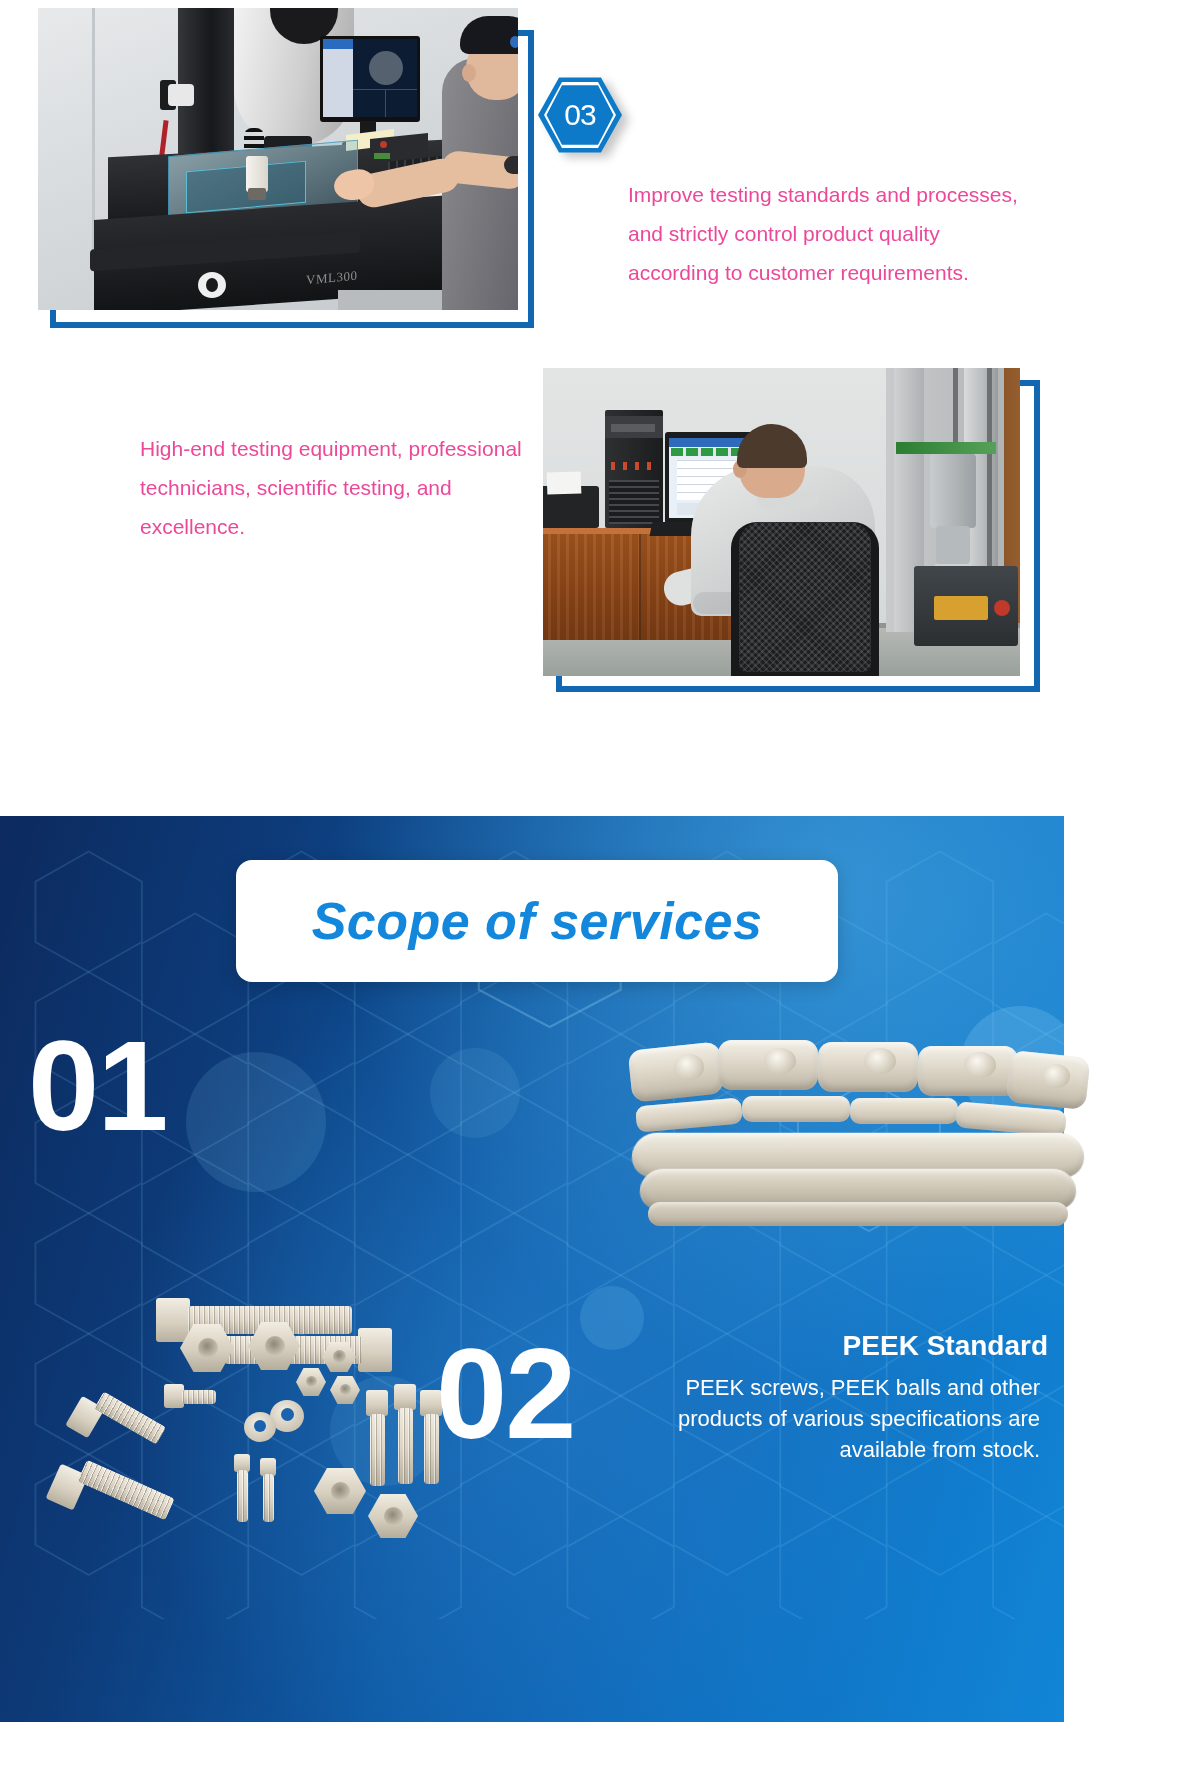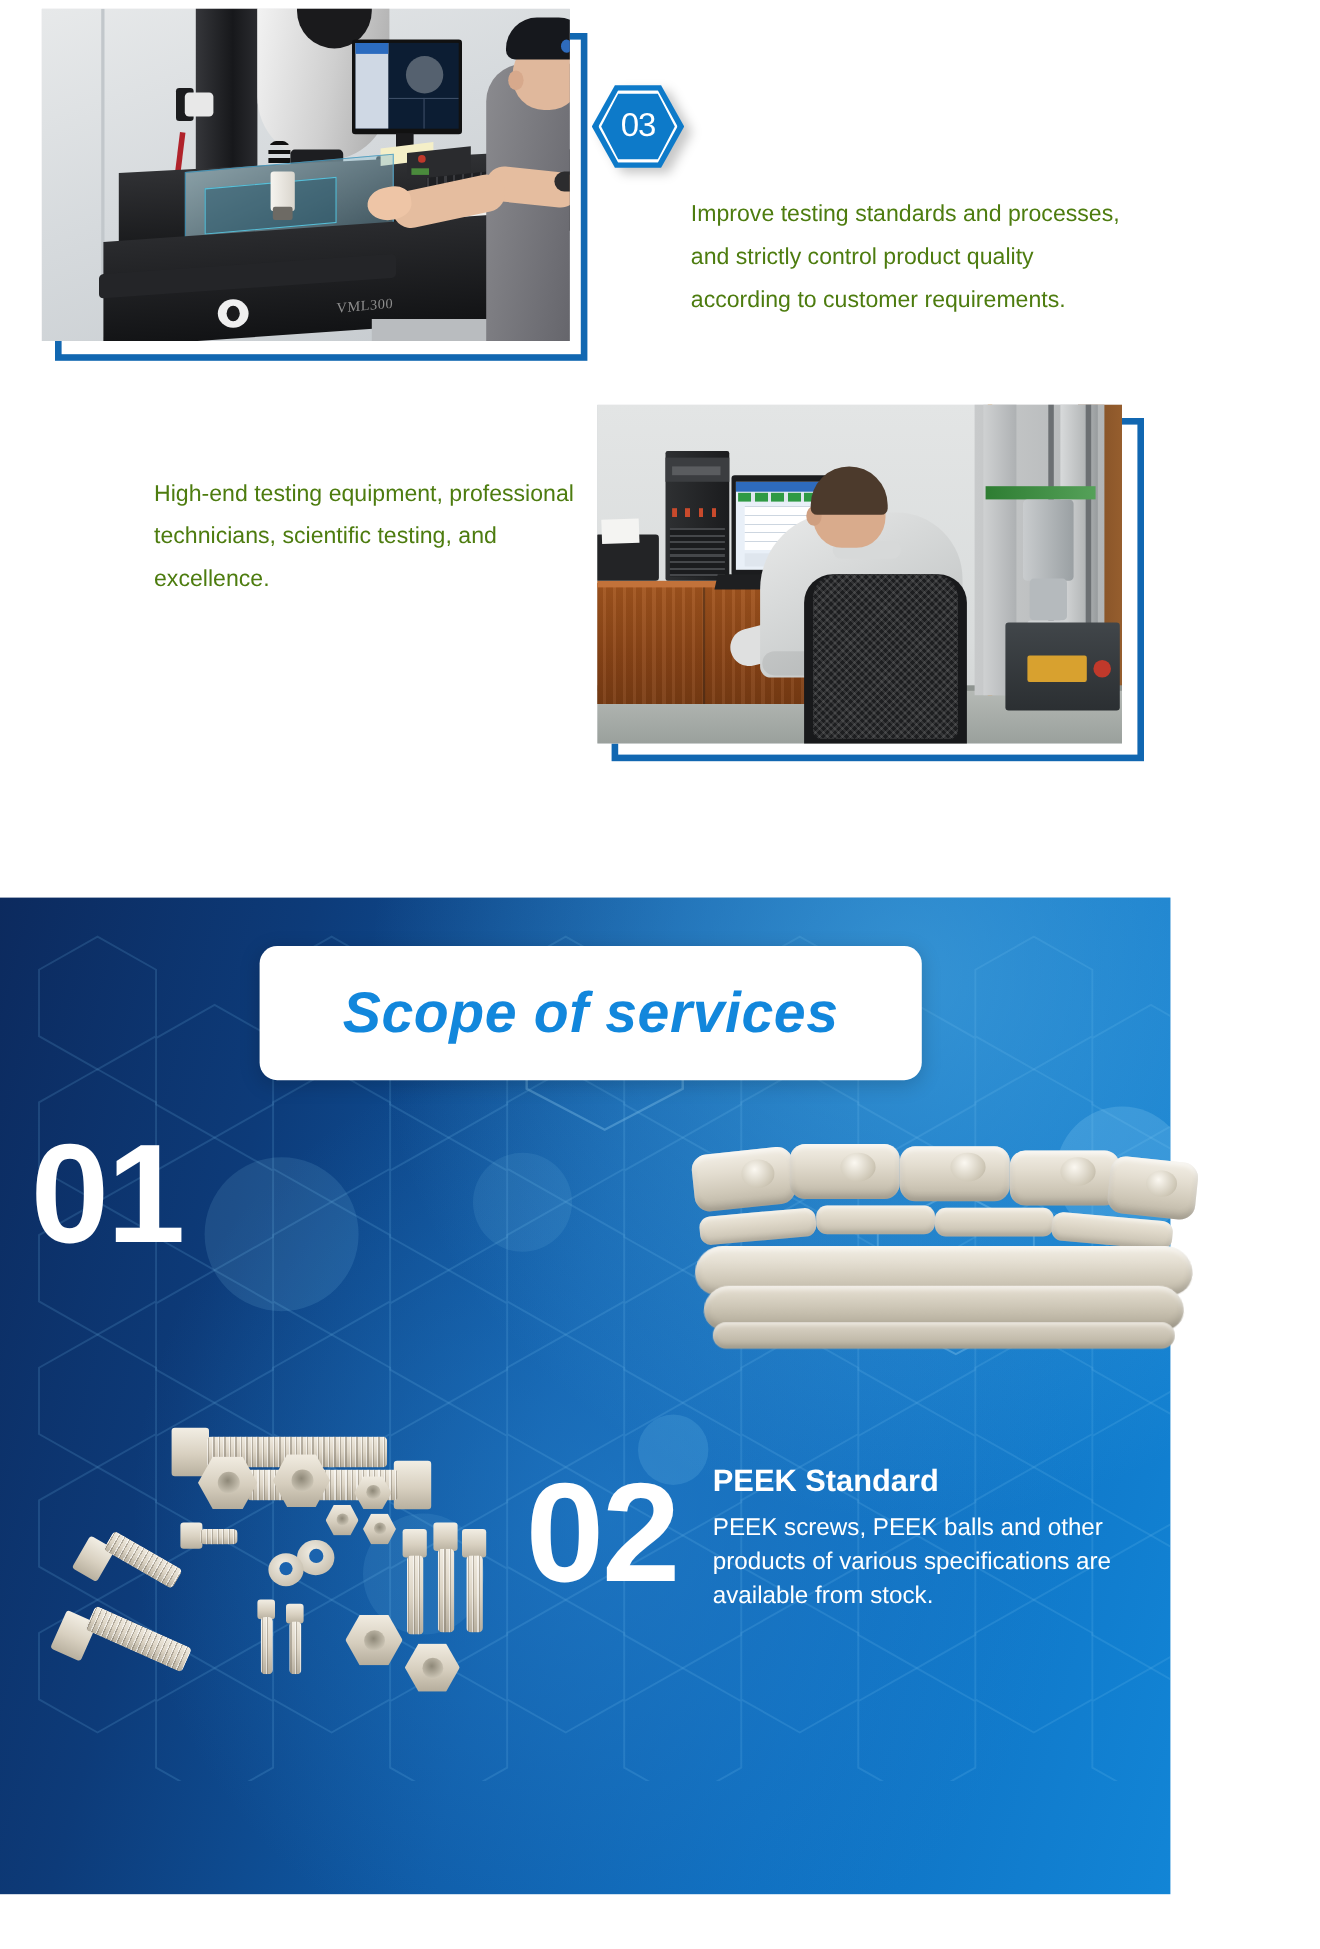--- a/index.html
+++ b/index.html
@@ -183,21 +183,21 @@
   }
 
   
   .feature { position: absolute; }
   .feature-head { display: flex; align-items: flex-start; gap: 22px; }
   .feature-title {
     font-size: 25px; font-weight: bold; color: #1b1b1b;
     line-height: 1.45; padding-top: 16px;
   }
   .feature-body {
-    font-size: 21px; color: #4d7c0f; line-height: 1.85;
+    font-size: 21px; color: #ec4899; line-height: 1.85;
     font-weight: 400;
   }
 
   #feature-03 { left: 628px; top: 76px; width: 400px; }
   #feature-03 .feature-head { margin-left: -90px; }
   #feature-03 .feature-body { margin-top: 22px; }
 
   #feature-04 { left: 140px; top: 404px; width: 400px; }
   #feature-04 .feature-head { margin-left: -96px; }
   #feature-04 .feature-body { margin-top: 26px; }
@@ -237,22 +237,22 @@
     font-size: 128px; font-weight: bold; color: #ffffff;
     line-height: 1; letter-spacing: -2px;
   }
   .svc-title { font-size: 28px; font-weight: bold; color:#ffffff; }
   .svc-body  { font-size: 22px; line-height: 1.42; color:#ffffff; font-weight:400; }
 
   #svc-01 { left: 200px; top: 1010px; width: 440px; }
   #svc-01-num { left: 28px; top: 1022px; }
   #svc-01 .svc-body { margin-top: 12px; width: 420px; }
 
-  #svc-02 { left: 648px; top: 1330px; width: 400px; }
-  #svc-02-num { left: 478px; top: 1330px; }
+  #svc-02 { left: 648px; top: 1330px; width: 400px; text-align: right; }
+  #svc-02-num { left: 436px; top: 1330px; }
   #svc-02 .svc-body { margin-top: 10px; width: 392px; }
 
   
   .peek-part { position: absolute; left: 622px; top: 1040px; width: 470px; height: 230px; }
   .peek-seg {
     position: absolute;
     background: linear-gradient(180deg,#f3efe6 0%, #e3ddd0 35%, #cfc8b8 70%, #b9b2a2 100%);
     border-radius: 14px;
     box-shadow: inset 0 -4px 6px rgba(0,0,0,.14), inset 0 3px 5px rgba(255,255,255,.6);
   }

